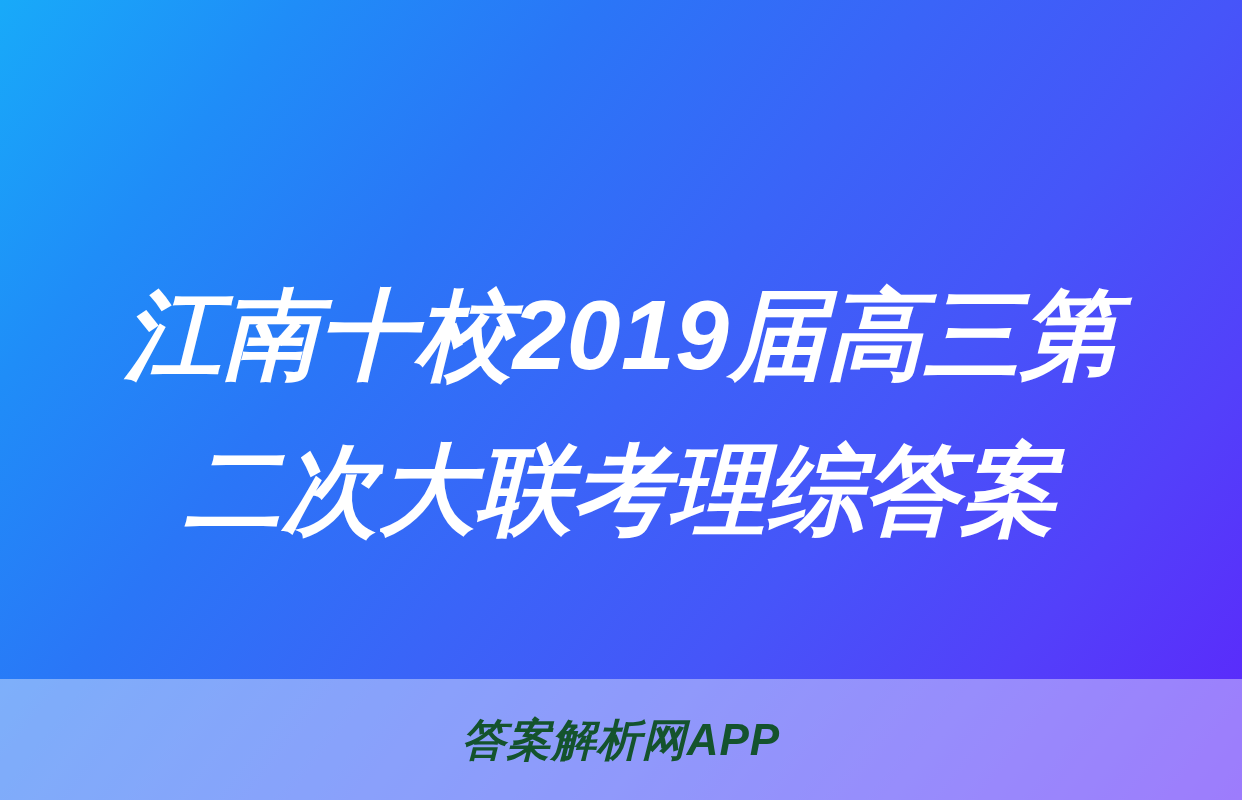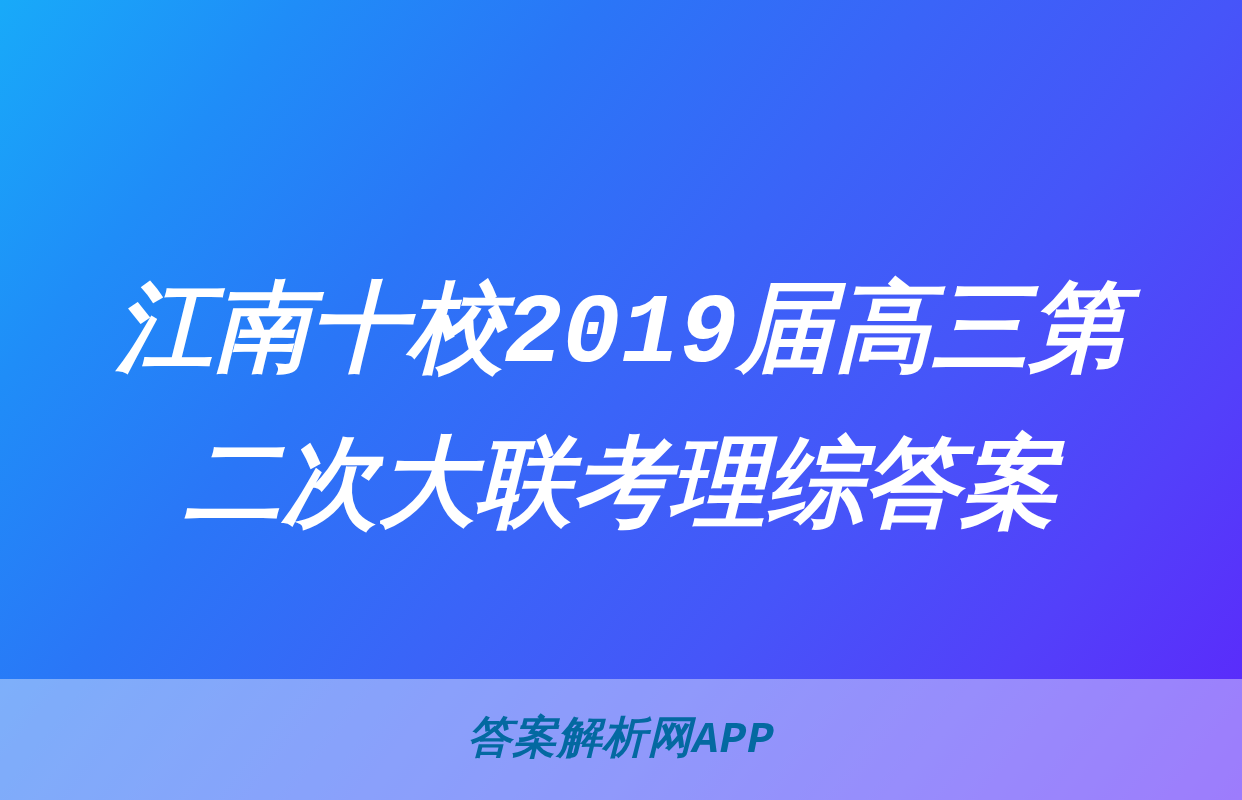--- a/index.html
+++ b/index.html
@@ -8,21 +8,21 @@
     padding: 0;
     background: #ffffff;
   }
 
   
   .poster {
     position: relative;
     width: 1242px;
     height: 800px;
     overflow: hidden;
-    font-family: Liberation Mono, monospace;
+    font-family: Liberation Sans, sans-serif;
     -webkit-font-smoothing: antialiased;
   }
 
   
   .poster__bg {
     position: absolute;
     inset: 0;
     background: linear-gradient(
         128deg,
         #18aaf9 0%,
@@ -70,21 +70,21 @@
     z-index: 4;
   }
 
   .footer-band__label {
     position: absolute;
     left: 0;
     right: 0;
     top: 50%;
     transform: translateY(-50%);
     text-align: center;
-    color: #0369a1;
+    color: #14532d;
     font-size: 44px;
     font-weight: 700;
     font-style: italic;
     letter-spacing: 1px;
     line-height: 1;
     white-space: nowrap;
   }
 </style>
 </head>
 <body>

